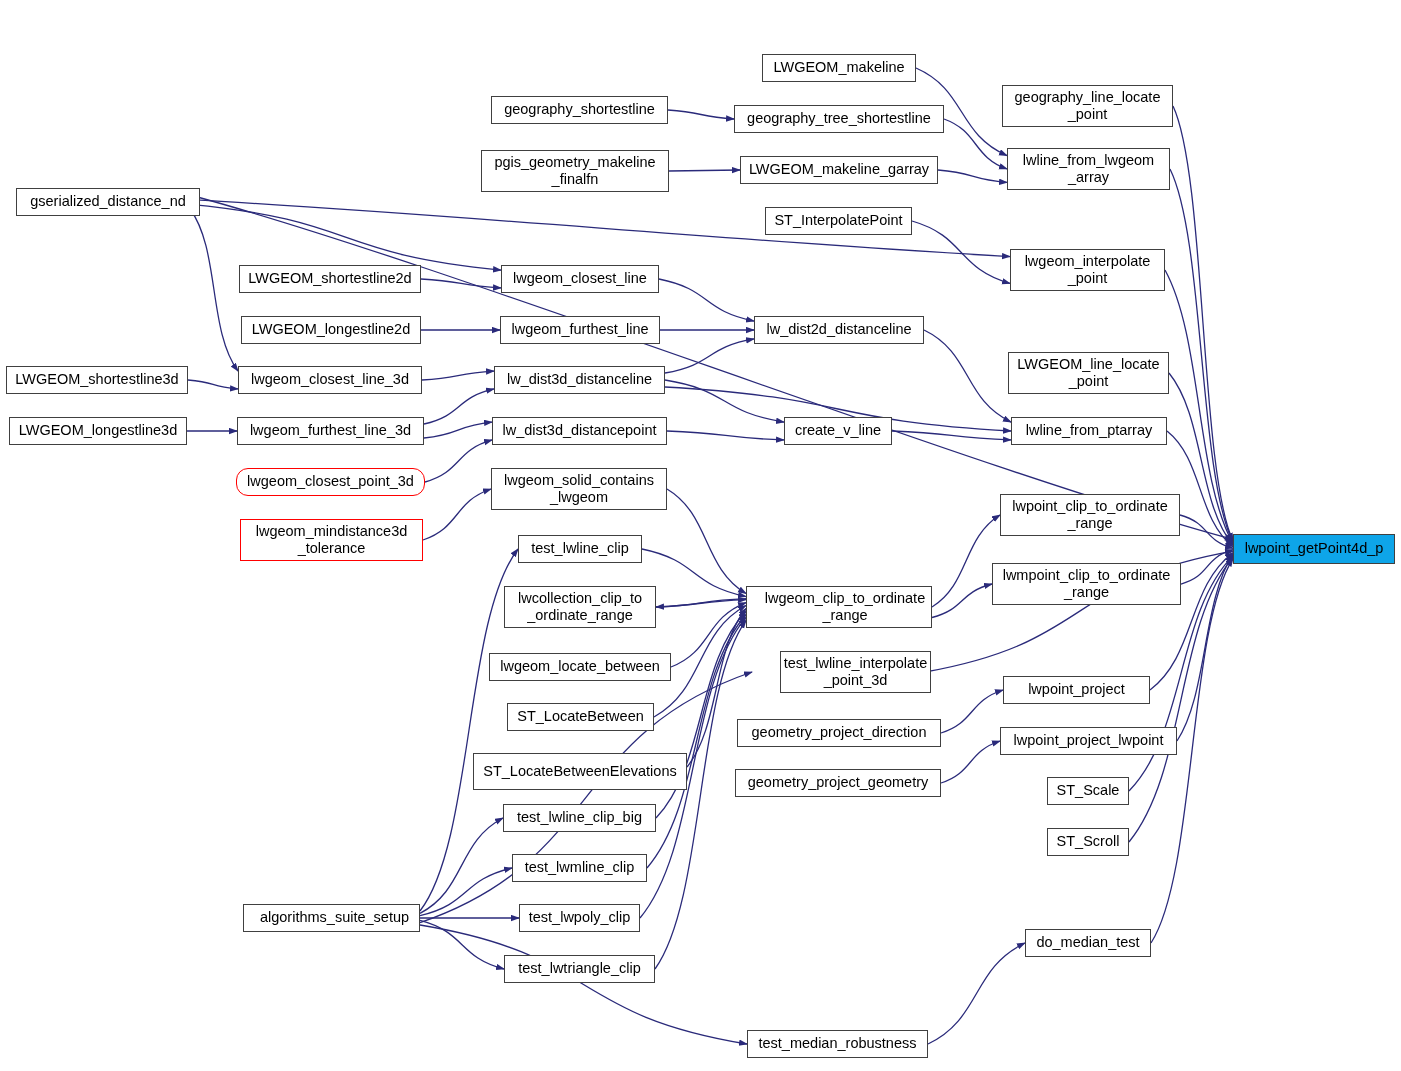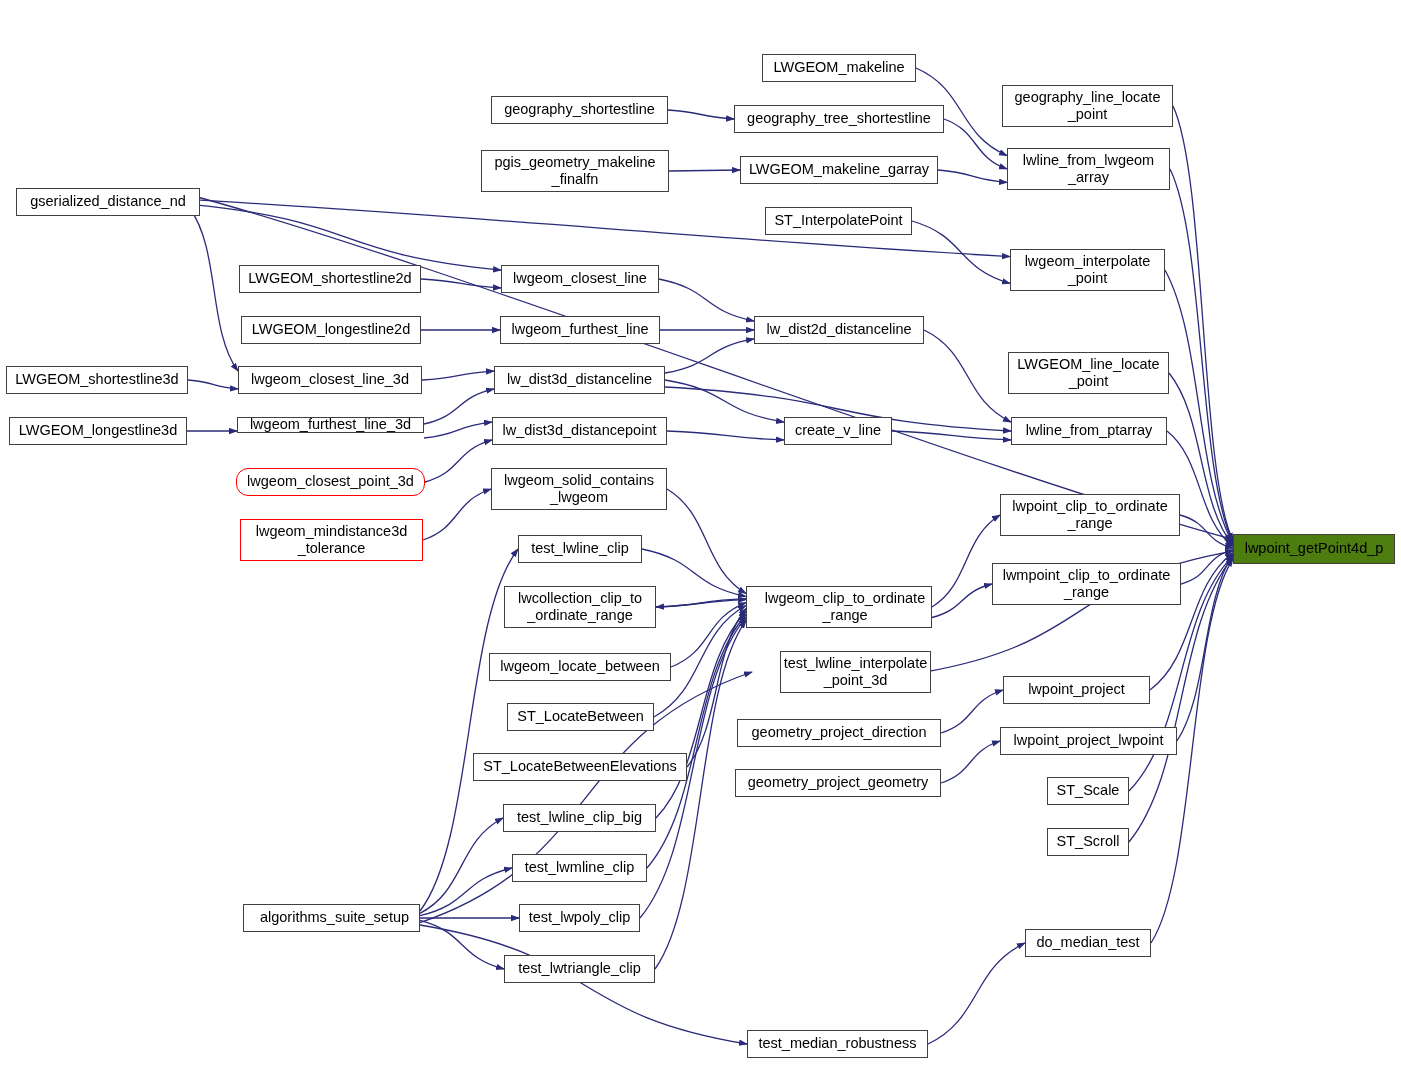--- a/index.html
+++ b/index.html
@@ -36,21 +36,21 @@
     justify-content: center;
     text-align: center;
     white-space: pre-line;
     letter-spacing: 0px;
     z-index: 5;
   }
   .node.red {
     border-color: #ff0000;
   }
   .node.current {
-    background: #4d7c0f;
+    background: #0ea5e9;
     border-color: #404040;
   }
 </style>
 </head>
 <body>
 
 <div id="canvas">
   <svg id="edges" viewBox="0 0 1401 1071" xmlns="http://www.w3.org/2000/svg">
     <defs>
       <marker id="ah" markerWidth="9" markerHeight="9" refX="8" refY="3.2" orient="auto" markerUnits="userSpaceOnUse">
@@ -142,21 +142,21 @@
       <div class="node" style="left: 501px; top: 265px; width: 158px; height: 28px;">lwgeom_closest_line</div>
       <div class="node" style="left: 241px; top: 316px; width: 180px; height: 28px;">LWGEOM_longestline2d</div>
       <div class="node" style="left: 500px; top: 316px; width: 160px; height: 28px;">lwgeom_furthest_line</div>
       <div class="node" style="left: 754px; top: 316px; width: 170px; height: 28px;">lw_dist2d_distanceline</div>
       <div class="node" style="left: 6px; top: 366px; width: 182px; height: 28px;">LWGEOM_shortestline3d</div>
       <div class="node" style="left: 238px; top: 366px; width: 184px; height: 28px;">lwgeom_closest_line_3d</div>
       <div class="node" style="left: 494px; top: 366px; width: 171px; height: 28px;">lw_dist3d_distanceline</div>
       <div class="node" style="left: 1008px; top: 352px; width: 161px; height: 42px;">LWGEOM_line_locate
 _point</div>
       <div class="node" style="left: 9px; top: 417px; width: 178px; height: 28px;">LWGEOM_longestline3d</div>
-      <div class="node" style="left: 237px; top: 417px; width: 187px; height: 16px;">lwgeom_furthest_line_3d</div>
+      <div class="node" style="left: 237px; top: 417px; width: 187px; height: 28px;">lwgeom_furthest_line_3d</div>
       <div class="node" style="left: 492px; top: 417px; width: 175px; height: 28px;">lw_dist3d_distancepoint</div>
       <div class="node" style="left: 784px; top: 417px; width: 108px; height: 28px;">create_v_line</div>
       <div class="node" style="left: 1011px; top: 417px; width: 156px; height: 28px;">lwline_from_ptarray</div>
       <div class="node red" style="left: 236px; top: 468px; width: 189px; height: 28px; border-radius: 12px;">lwgeom_closest_point_3d</div>
       <div class="node" style="left: 491px; top: 468px; width: 176px; height: 42px;">lwgeom_solid_contains
 _lwgeom</div>
       <div class="node red" style="left: 240px; top: 519px; width: 183px; height: 42px;">lwgeom_mindistance3d
 _tolerance</div>
       <div class="node" style="left: 1000px; top: 494px; width: 180px; height: 42px;">lwpoint_clip_to_ordinate
 _range</div>
@@ -167,21 +167,21 @@
       <div class="node" style="left: 504px; top: 586px; width: 152px; height: 42px;">lwcollection_clip_to
 _ordinate_range</div>
       <div class="node" style="left: 746px; top: 586px; width: 186px; height: 42px; padding-left: 12px;">lwgeom_clip_to_ordinate
 _range</div>
       <div class="node" style="left: 489px; top: 653px; width: 182px; height: 28px;">lwgeom_locate_between</div>
       <div class="node" style="left: 752px; top: 651px; width: 151px; height: 42px; margin-left: 28px;">test_lwline_interpolate
 _point_3d</div>
       <div class="node" style="left: 507px; top: 703px; width: 147px; height: 28px;">ST_LocateBetween</div>
       <div class="node" style="left: 737px; top: 719px; width: 204px; height: 28px;">geometry_project_direction</div>
       <div class="node" style="left: 1003px; top: 676px; width: 147px; height: 28px;">lwpoint_project</div>
-      <div class="node" style="left: 473px; top: 753px; width: 214px; height: 28px;">ST_LocateBetweenElevations</div>
+      <div class="node" style="left: 473px; top: 753px; width: 214px; height: 37px;">ST_LocateBetweenElevations</div>
       <div class="node" style="left: 735px; top: 769px; width: 206px; height: 28px;">geometry_project_geometry</div>
       <div class="node" style="left: 1000px; top: 727px; width: 177px; height: 28px;">lwpoint_project_lwpoint</div>
       <div class="node" style="left: 1047px; top: 777px; width: 82px; height: 28px;">ST_Scale</div>
       <div class="node" style="left: 503px; top: 804px; width: 153px; height: 28px;">test_lwline_clip_big</div>
       <div class="node" style="left: 1047px; top: 828px; width: 82px; height: 28px;">ST_Scroll</div>
       <div class="node" style="left: 512px; top: 854px; width: 135px; height: 28px;">test_lwmline_clip</div>
       <div class="node" style="left: 243px; top: 904px; width: 177px; height: 28px; padding-left: 6px;">algorithms_suite_setup</div>
       <div class="node" style="left: 519px; top: 904px; width: 121px; height: 28px;">test_lwpoly_clip</div>
       <div class="node" style="left: 1025px; top: 929px; width: 126px; height: 28px; text-align: right;">do_median_test</div>
       <div class="node" style="left: 504px; top: 955px; width: 151px; height: 28px;">test_lwtriangle_clip</div>

